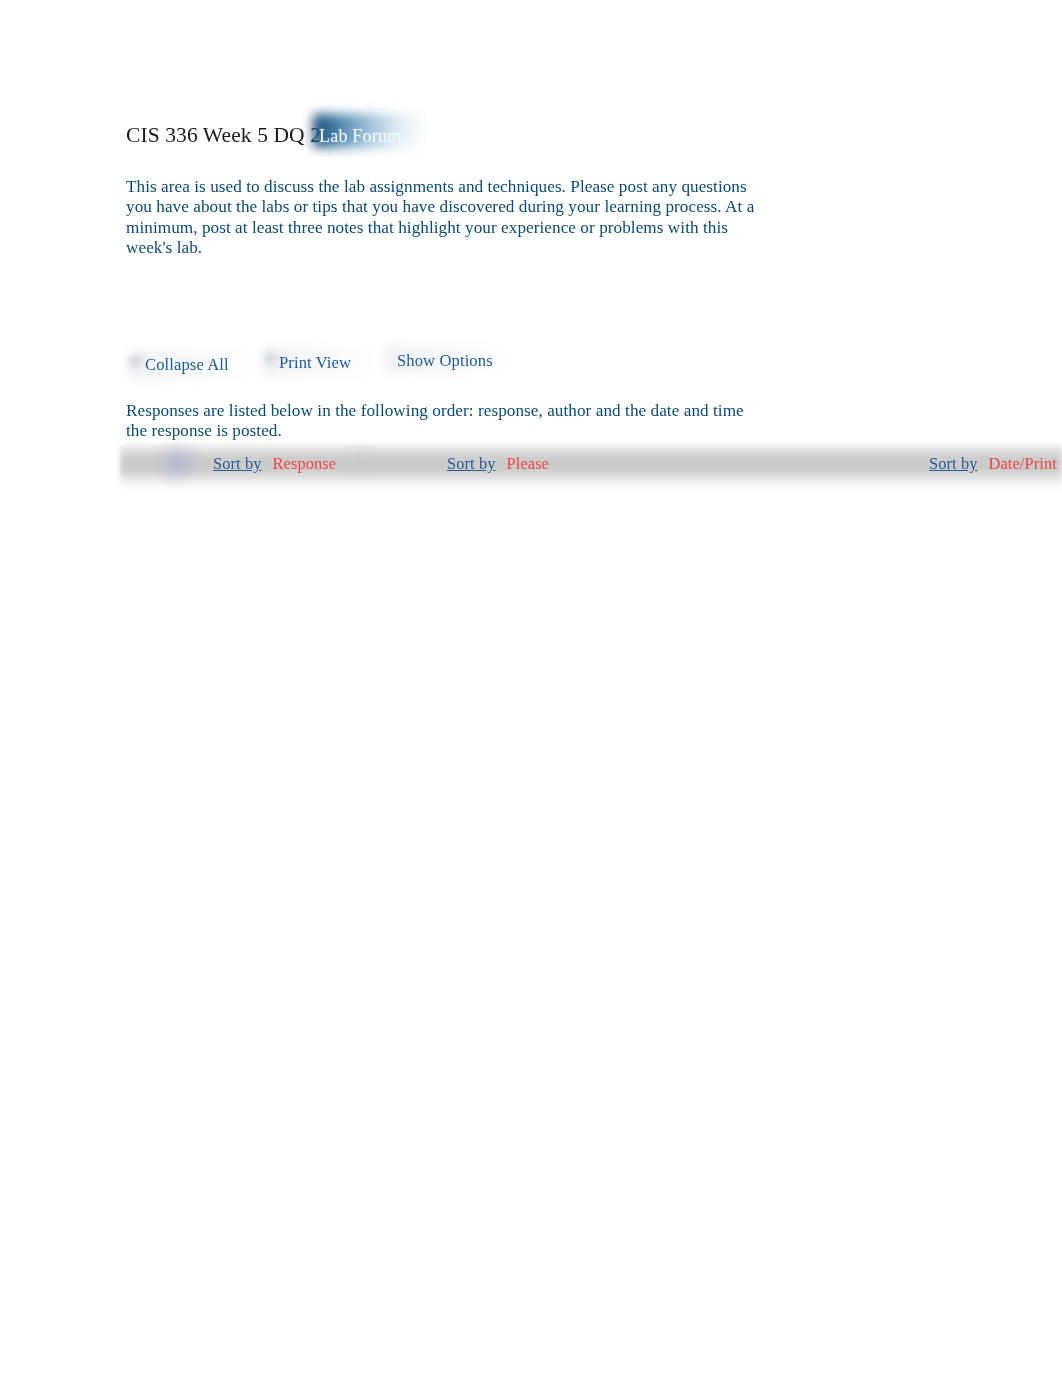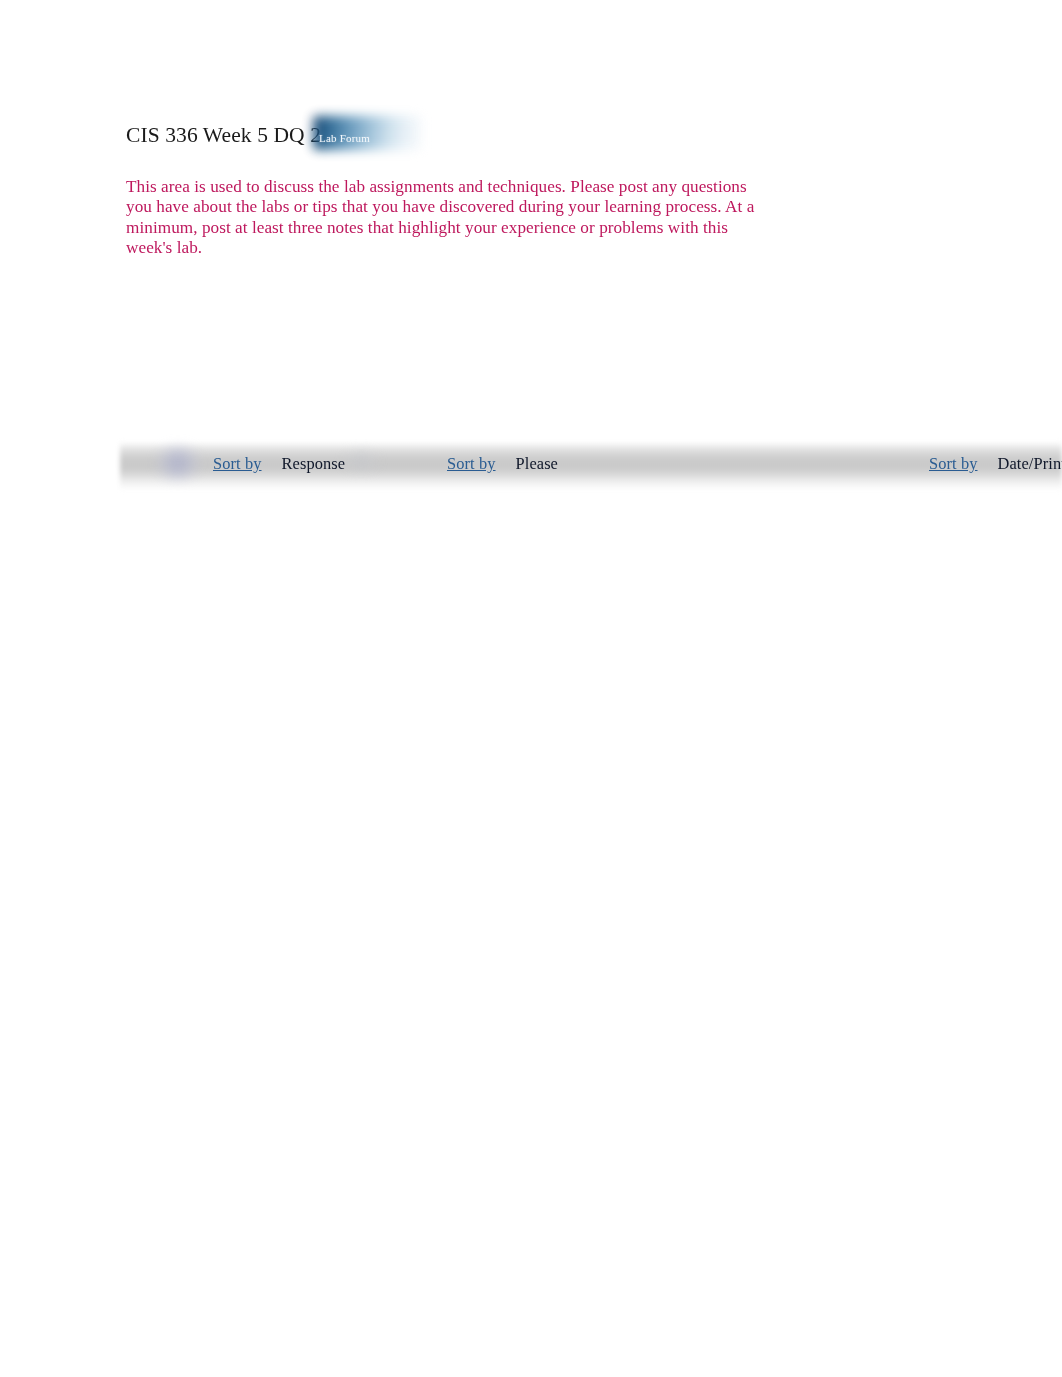--- a/index.html
+++ b/index.html
@@ -58,33 +58,33 @@
         #5e93b8 32%,
         #9cc0d8 52%,
         #cfe2ee 70%,
         #eaf2f8 85%,
         #f7fafc 100%);
     filter: blur(5.5px);
     opacity: 0.96;
   }
   .badge-text {
     position: relative;
-    font-size: 11px;
+    font-size: 18px;
     color: #f3f8fc;
     letter-spacing: 0.2px;
     filter: blur(0.55px);
     text-shadow: 0 0 2px rgba(255,255,255,0.35);
   }
 
   
   .para {
     position: absolute;
     font-size: 17.2px;
     line-height: 20.3px;
-    color: #be185d;
+    color: #0c4a6e;
     letter-spacing: 0.05px;
   }
   #intro-para {
     left: 126px;
     top: 177px;
     width: 640px;
   }
   #options-intro {
     left: 126px;
     top: 326px;
@@ -174,22 +174,22 @@
     color: #23558c;
     letter-spacing: 0.1px;
     cursor: pointer;
     filter: blur(0.3px);
   }
   .sort-group .sort-by {
     color: #2a5c92;
     text-decoration: underline;
   }
   .sort-group .sort-key {
-    color: #0f172a;
-    margin-left: 20px;
+    color: #ef4444;
+    margin-left: 11px;
   }
   .sort-blob {
     position: absolute;
     border-radius: 50%;
     filter: blur(6px);
   }
   #sort-blob-1 {
     left: 36px;
     top: 4px;
     width: 44px;
@@ -223,21 +223,34 @@
     <span class="doc-title">CIS 336 Week 5 DQ 2</span>
     <span class="badge-wrap">
       <span class="badge-bg"></span>
       <span class="badge-text">Lab Forum</span>
     </span>
   </div>
 
   <div class="para" id="intro-para">This area is used to discuss the lab assignments and techniques. Please post any questions you have about the labs or tips that you have discovered during your learning process. At a minimum, post at least three notes that highlight your experience or problems with this week's lab.</div>
 
 
-
+  <div class="options-row">
+    <span class="opt-halo" id="opt-collapse-halo"></span>
+    <span class="opt-icon" id="opt-collapse-icon"></span>
+    <a class="opt-link" id="opt-collapse">Collapse All</a>
+
+    <span class="opt-halo" id="opt-print-halo"></span>
+    <span class="opt-icon" id="opt-print-icon"></span>
+    <a class="opt-link" id="opt-print">Print View</a>
+
+    <span class="opt-halo" id="opt-show-halo"></span>
+    <a class="opt-link" id="opt-show">Show Options</a>
+  </div>
+
+  <div class="para" id="order-para">Responses are listed below in the following order: response, author and the date and time the response is posted.</div>
 
   <div class="sort-bar"></div>
 
   <div class="sort-bar-content">
     <span class="sort-blob" id="sort-blob-1"></span>
     <span class="sort-blob" id="sort-blob-2"></span>
 
     <a class="sort-group" id="sort-response">
       <span class="sort-by">Sort by</span><span class="sort-key">Response</span>
     </a>

